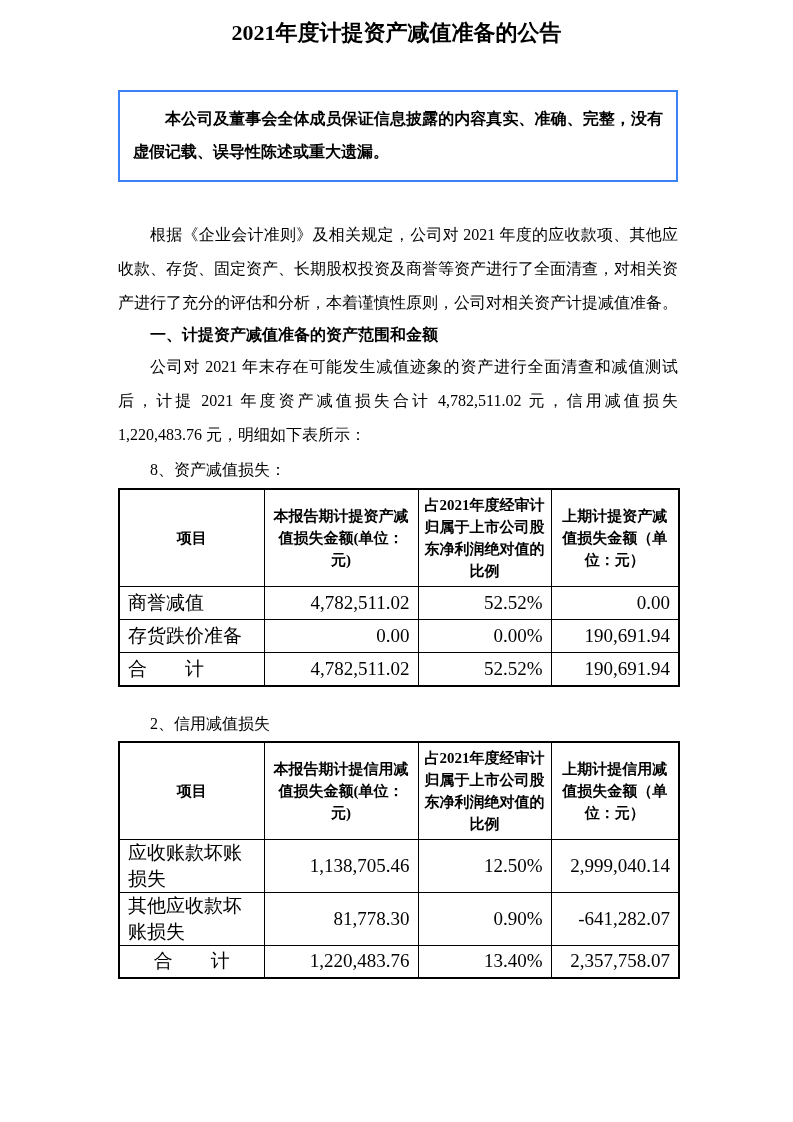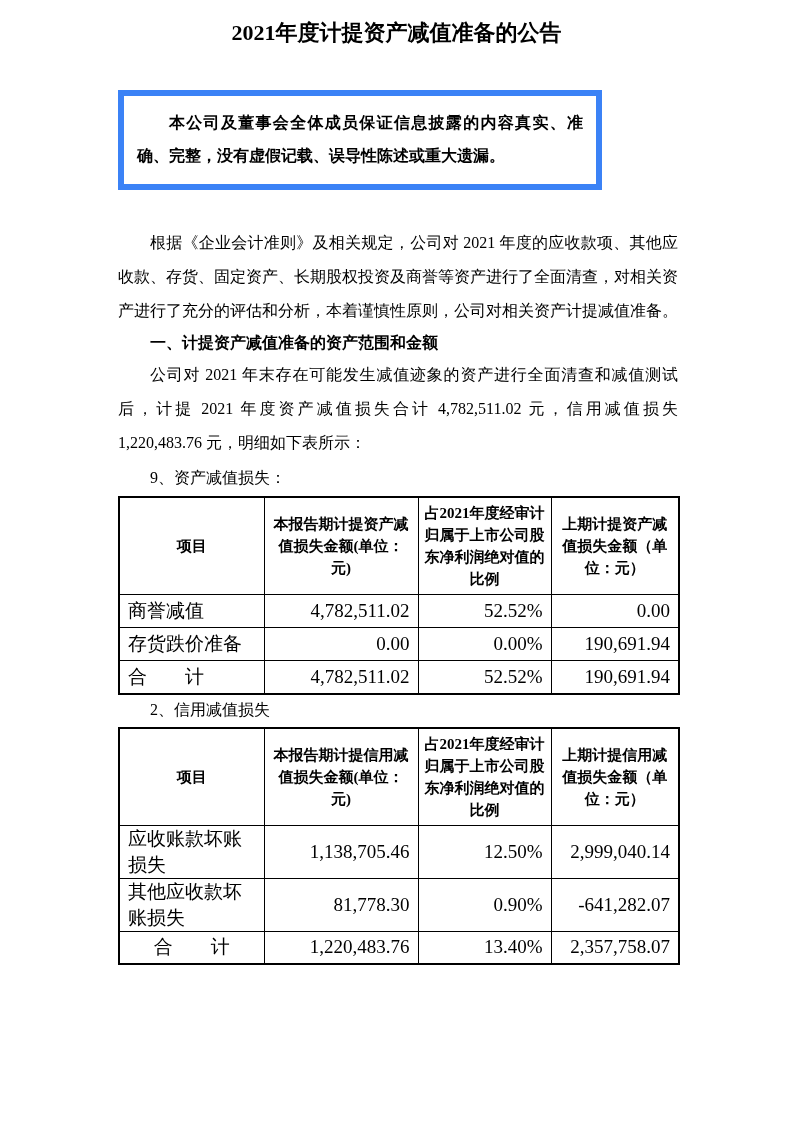--- a/index.html
+++ b/index.html
@@ -15,37 +15,37 @@
   .doc-header {
     margin:92px 120px 0 126px;
     display:flex; justify-content:space-between;
     font-size:16px; line-height:20px;
   }
   .title { text-align:center; font-weight:700; font-size:22px; line-height:30px; }
   .title-1 { margin-top:32px; }
   .title-2 { margin-top:18px; }
   .notice-box {
     box-sizing:border-box;
-    width:484px;
+    width:560px;
     margin:42px 0 0 118px;
-    border:6px solid #3b82f6;
+    border:2px solid #3b82f6;
     padding:10px 13px 12px 13px;
     font-weight:700; font-size:16px; line-height:33px;
     text-align:justify;
   }
   .indent { text-indent:2em; }
   .body-text {
     margin:0 115px 0 118px;
     font-size:16px; line-height:34px;
     text-align:justify;
   }
   .p-intro { margin-top:36px; }
   .sec-heading { margin:0 115px 0 118px; font-size:16px; line-height:30px; font-weight:700; }
   .sub-heading { margin:5px 115px 5px 118px; font-size:16px; line-height:26px; }
-  .sub-heading-2 { margin:2px 115px 4px 118px; font-size:16px; line-height:26px; }
+  .sub-heading-2 { margin:24px 115px 4px 118px; font-size:16px; line-height:26px; }
 
   table.imp {
     border-collapse:collapse;
     table-layout:fixed;
     width:560px;
     margin-left:118px;
     border:2px solid #000;
   }
   table.imp th, table.imp td {
     border:1.5px solid #000;
@@ -81,21 +81,21 @@
   <div class="notice-box">
     <div class="indent">本公司及董事会全体成员保证信息披露的内容真实、准确、完整，没有虚假记载、误导性陈述或重大遗漏。</div>
   </div>
 
   <p class="body-text p-intro indent">根据《企业会计准则》及相关规定，公司对 2021 年度的应收款项、其他应收款、存货、固定资产、长期股权投资及商誉等资产进行了全面清查，对相关资产进行了充分的评估和分析，本着谨慎性原则，公司对相关资产计提减值准备。</p>
 
   <div class="sec-heading indent">一、计提资产减值准备的资产范围和金额</div>
 
   <p class="body-text indent" style="margin-top:0;">公司对 2021 年末存在可能发生减值迹象的资产进行全面清查和减值测试后，计提 2021 年度资产减值损失合计 4,782,511.02 元，信用减值损失 1,220,483.76 元，明细如下表所示：</p>
 
-  <div class="sub-heading indent">9、资产减值损失：</div>
+  <div class="sub-heading indent">8、资产减值损失：</div>
 
   <table class="imp">
     <colgroup>
       <col class="col-item">
         <col class="col-cur">
         <col class="col-ratio">
         <col class="col-prior">
     </colgroup>
     <thead>
       <tr>

